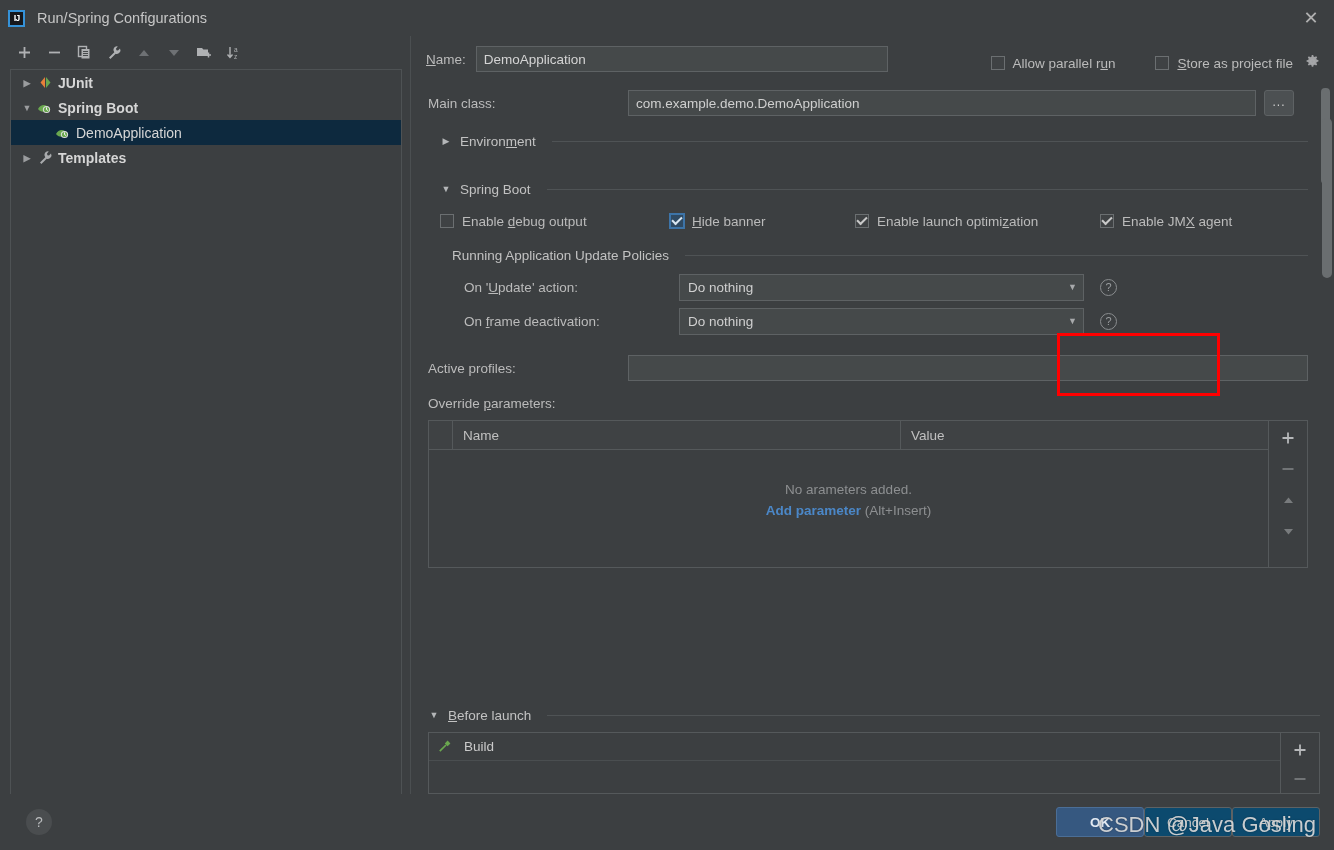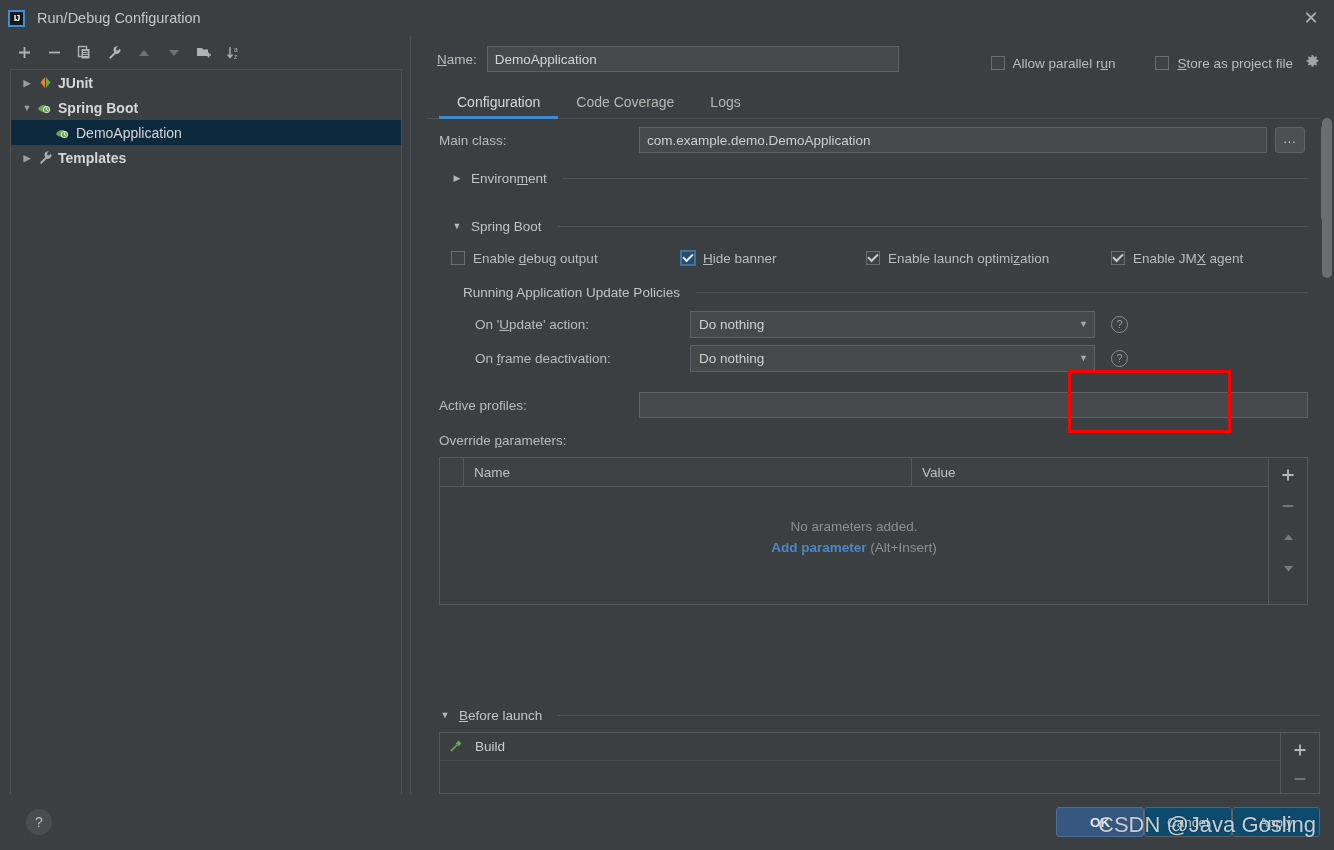--- a/index.html
+++ b/index.html
@@ -125,21 +125,21 @@
   }
   .indent { width: 34px; flex: 0 0 34px; }
 
   
   .right-panel {
     flex: 1;
     display: flex;
     flex-direction: column;
     min-width: 0;
     position: relative;
-    padding-left: 17px;
+    padding-left: 6px;
     justify-content: flex-end;
   }
   .name-row {
     display: flex;
     align-items: center;
     height: 46px;
     flex: 0 0 46px;
     padding: 0 14px 0 10px;
     gap: 10px;
   }
@@ -552,21 +552,21 @@
     background: #4b4f51;
   }
 </style>
 </head>
 <body>
 
 <div class="dialog">
 
   <div class="titlebar">
     <div class="ij-logo">IJ</div>
-    <div class="title-text">Run/Debug Configuration</div>
+    <div class="title-text">Run/Spring Configurations</div>
     <div class="close-btn">✕</div>
   </div>
 
   <div class="body-split">
 
     <div class="left-panel">
       <div class="lp-toolbar">
         <div class="tb-btn">
           <svg width="15" height="15" viewBox="0 0 15 15">
               <path d="M7.5 2 L7.5 13 M2 7.5 L13 7.5" stroke="currentColor" stroke-width="1.8"></path>
@@ -683,25 +683,20 @@
             <span class="gear-icon">
               <svg width="15" height="15" viewBox="0 0 16 16">
                 <path d="M8 5.2a2.8 2.8 0 1 0 0 5.6 2.8 2.8 0 0 0 0-5.6zm0 1.6a1.2 1.2 0 1 1 0 2.4 1.2 1.2 0 0 1 0-2.4z" fill="currentColor"></path>
                 <path d="M7.2 1h1.6l.3 1.7 1.3.55 1.45-.95 1.15 1.15-.95 1.45.55 1.3 1.7.3v1.6l-1.7.3-.55 1.3.95 1.45-1.15 1.15-1.45-.95-1.3.55-.3 1.7H7.2l-.3-1.7-1.3-.55-1.45.95L3 11.35l.95-1.45-.55-1.3L1.7 8.3V6.7l1.7-.3.55-1.3L3 3.65 4.15 2.5l1.45.95 1.3-.55z" fill="currentColor" opacity="0.95"></path>
               </svg>
             </span>
           </div>
         </div>
       </div>
 
-      <div class="tabs">
-        <div class="tab active">Configuration</div>
-        <div class="tab">Code Coverage</div>
-        <div class="tab">Logs</div>
-      </div>
 
       <div class="config-area">
 
         <div class="row main-class-row">
           <span class="lbl main-class-label">Main class:</span>
           <input class="txt-input" style="width: 628px;" type="text" value="com.example.demo.DemoApplication">
           <div class="browse-btn">...</div>
         </div>
 
         <div class="section-head" style="padding-left:12px">

